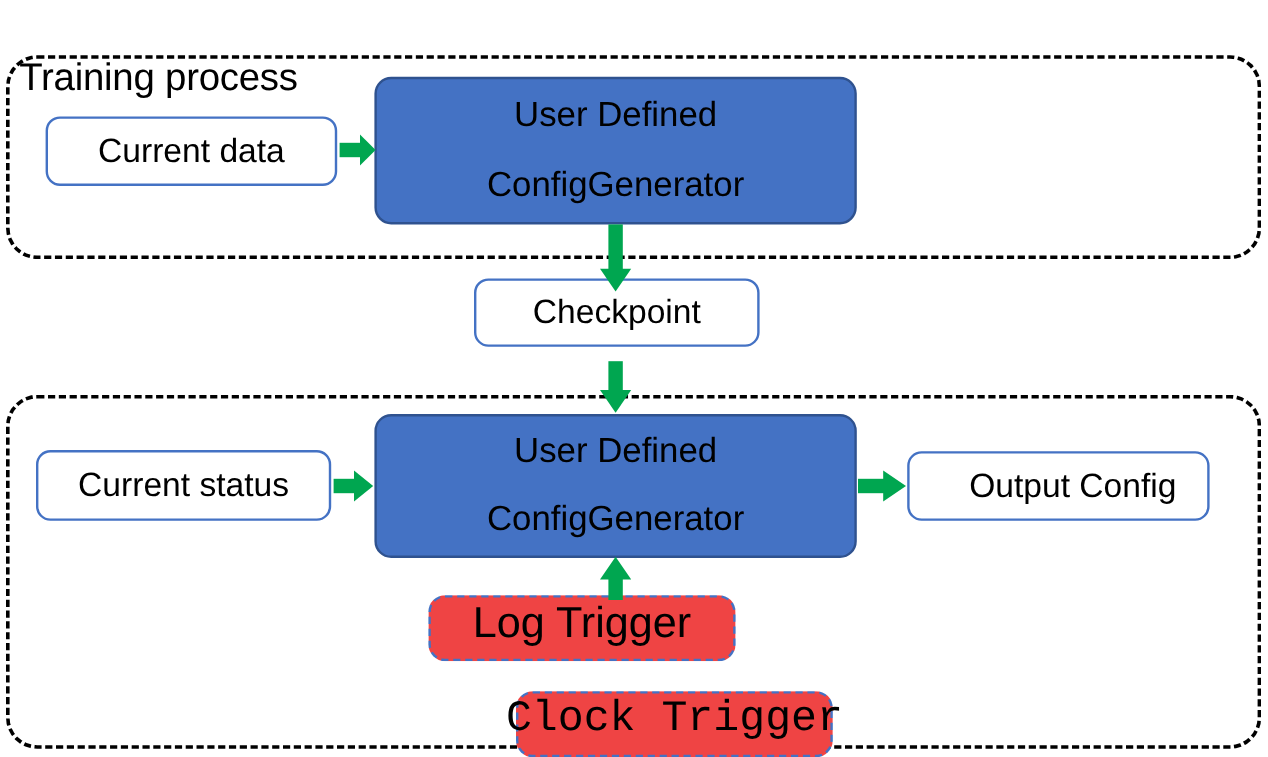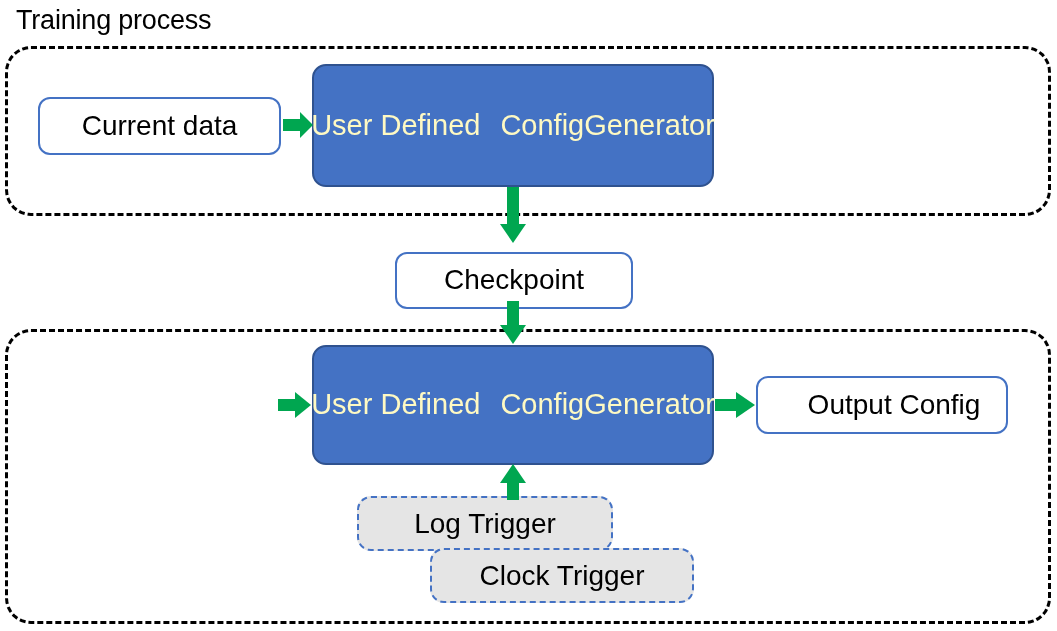--- a/index.html
+++ b/index.html
@@ -14,25 +14,26 @@
     position: relative;
     width: 1057px;
     height: 631px;
     background: #ffffff;
     overflow: hidden;
   }
 
   
   .section-caption {
     position: absolute;
-    font-size: 27px;
+    font-size: 32px;
     line-height: 34px;
     color: #000000;
     white-space: nowrap;
     letter-spacing: -0.2px;
+    margin-top: 44px;
   }
   #caption-training { left: 16px; top: 3px; }
   #caption-inference { left: 16px; top: 280px; }
 
   
   .process-container {
     position: absolute;
     border: 3px dashed #000000;
     border-radius: 26px;
     box-sizing: border-box;
@@ -55,57 +56,57 @@
     font-size: 28px;
     line-height: 1.15;
     white-space: nowrap;
   }
 
   
   .node-filled {
     position: absolute;
     box-sizing: border-box;
     display: flex;
-    flex-direction: row;
+    flex-direction: column;
     align-items: center;
     justify-content: center;
     background: #4472C4;
     border: 2px solid #2F528F;
     border-radius: 14px;
-    color: #fef9c3;
+    color: #000000;
     font-size: 29px;
     line-height: 1.28;
     white-space: nowrap;
     gap: 20px;
   }
 
   
   .node-dashed {
     position: absolute;
     box-sizing: border-box;
     display: flex;
-    align-items: center;
+    align-items: flex-start;
     justify-content: center;
-    background: #e5e5e5;
+    background: #ef4444;
     border: 2px dashed #4472C4;
     border-radius: 14px;
     color: #000000;
-    font-size: 28px;
+    font-size: 36px;
     white-space: nowrap;
   }
 
   
   #node-training-data  { left: 38px;  top: 97px;  width: 243px; height: 58px; }
   #node-udcg-training  { left: 312px; top: 64px;  width: 402px; height: 123px; }
-  #node-checkpoint     { left: 395px; top: 252px; width: 238px; height: 57px; }
+  #node-checkpoint     { left: 395px; top: 232px; width: 238px; height: 57px; }
   #node-current-status { left: 30px;  top: 375px; width: 246px; height: 59px; }
   #node-udcg-inference { left: 312px; top: 345px; width: 402px; height: 120px; }
   #node-output-config  { left: 756px; top: 376px; width: 252px; height: 58px; padding-left: 24px; }
   #node-log-trigger    { left: 357px; top: 496px; width: 256px; height: 55px; z-index: 3; }
-  #node-clock-trigger  { left: 430px; top: 548px; width: 264px; height: 55px; z-index: 4; }
+  #node-clock-trigger  { left: 430px; top: 576px; width: 264px; height: 55px; z-index: 4; font-family: Liberation Mono, monospace; }
 
   
   #arrow-layer {
     position: absolute;
     left: 0; top: 0;
     width: 1057px;
     height: 631px;
     pointer-events: none;
     z-index: 5;
   }
@@ -128,20 +129,23 @@
 
   <div class="node-filled" id="node-udcg-training">
     <span>User Defined</span>
     <span>ConfigGenerator</span>
   </div>
 
   <div class="node" id="node-checkpoint">
     <span>Checkpoint</span>
   </div>
 
+  <div class="node" id="node-current-status">
+    <span>Current status</span>
+  </div>
 
   <div class="node-filled" id="node-udcg-inference">
     <span>User Defined</span>
     <span>ConfigGenerator</span>
   </div>
 
   <div class="node" id="node-output-config">
     <span>Output Config</span>
   </div>
 

